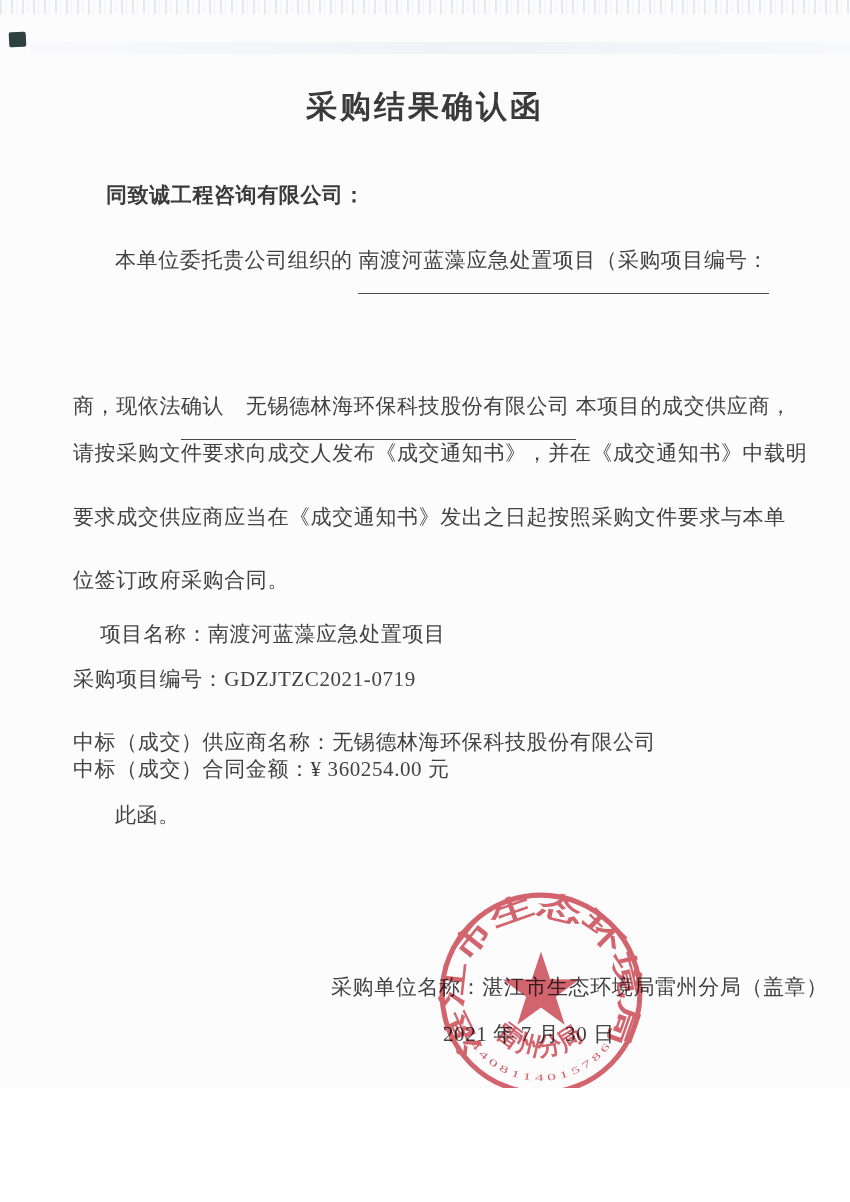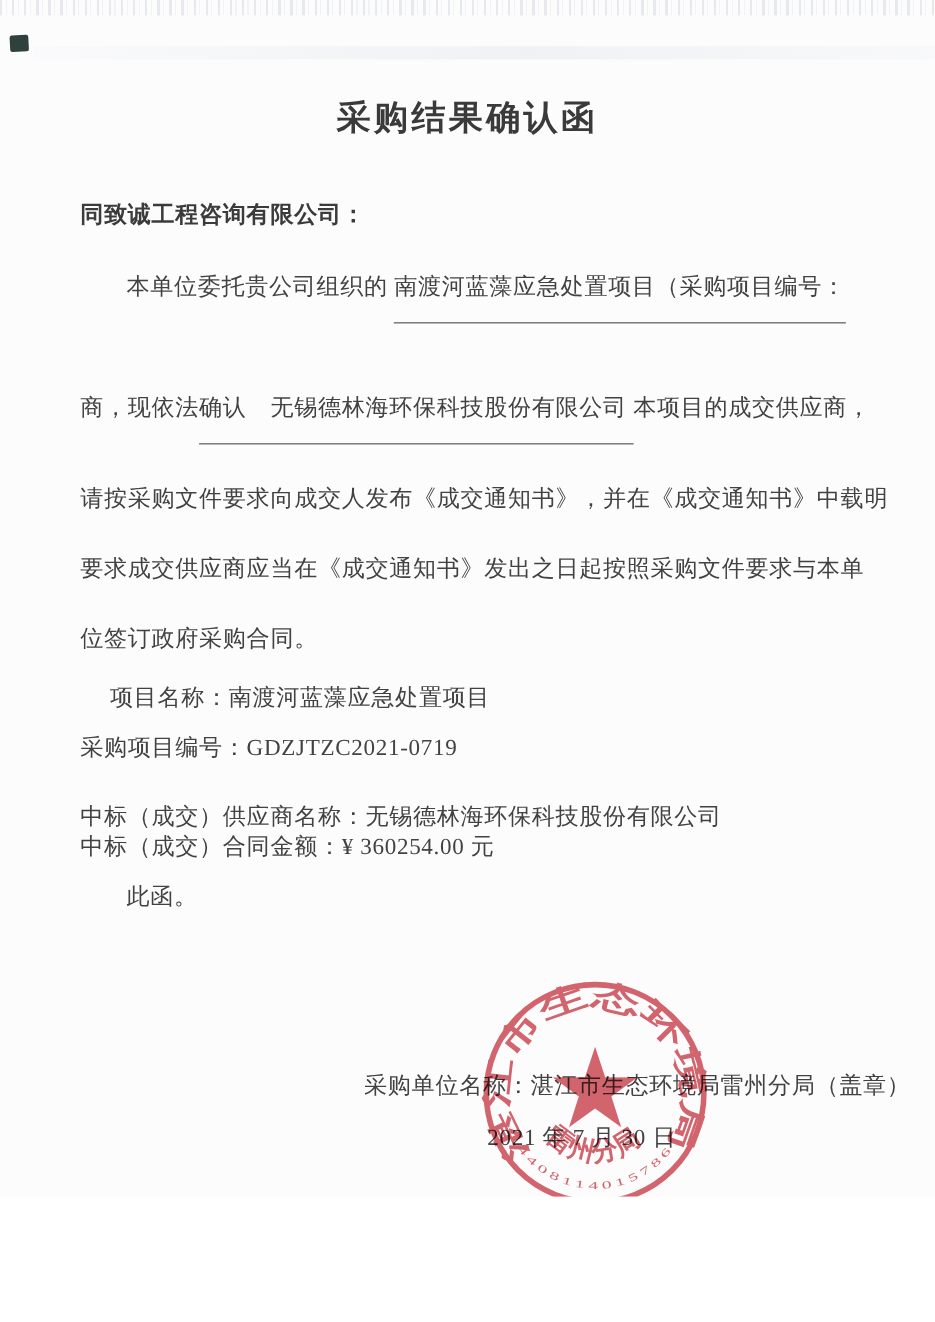--- a/index.html
+++ b/index.html
@@ -31,24 +31,24 @@
   .title {
     position: absolute; left: 0; right: 0; top: 86px;
     text-align: center;
     font-size: 31px; font-weight: bold; letter-spacing: 3px; color: #3a3a3a;
     white-space: nowrap;
   }
   .line {
     position: absolute; left: 73px;
     font-size: 21px; letter-spacing: 0.6px; white-space: nowrap; color: #424242;
   }
-  .recipient { top: 181px; font-weight: bold; font-size: 21px; color: #3b3b3b; }
+  .recipient { top: 181px; font-weight: bold; font-size: 21px; color: #3b3b3b; margin-left: 33px; }
   .l1 { top: 246px; padding-left: 42px; }
   .l2 { top: 310px; }
-  .l3 { top: 356px; }
+  .l3 { top: 392px; }
   .l4 { top: 439px; }
   .l5 { top: 503px; }
   .l6 { top: 566px; }
   .d1 { top: 620px; margin-left: 27px; }
   .d2 { top: 665px; }
   .d3 { top: 728px; }
   .d4 { top: 755px; }
   .closing { top: 801px; left: 115px; }
   .sig-unit { top: 973px; left: 284px; margin-left: 47px; }
   .sig-date { top: 1020px; left: 443px; }

